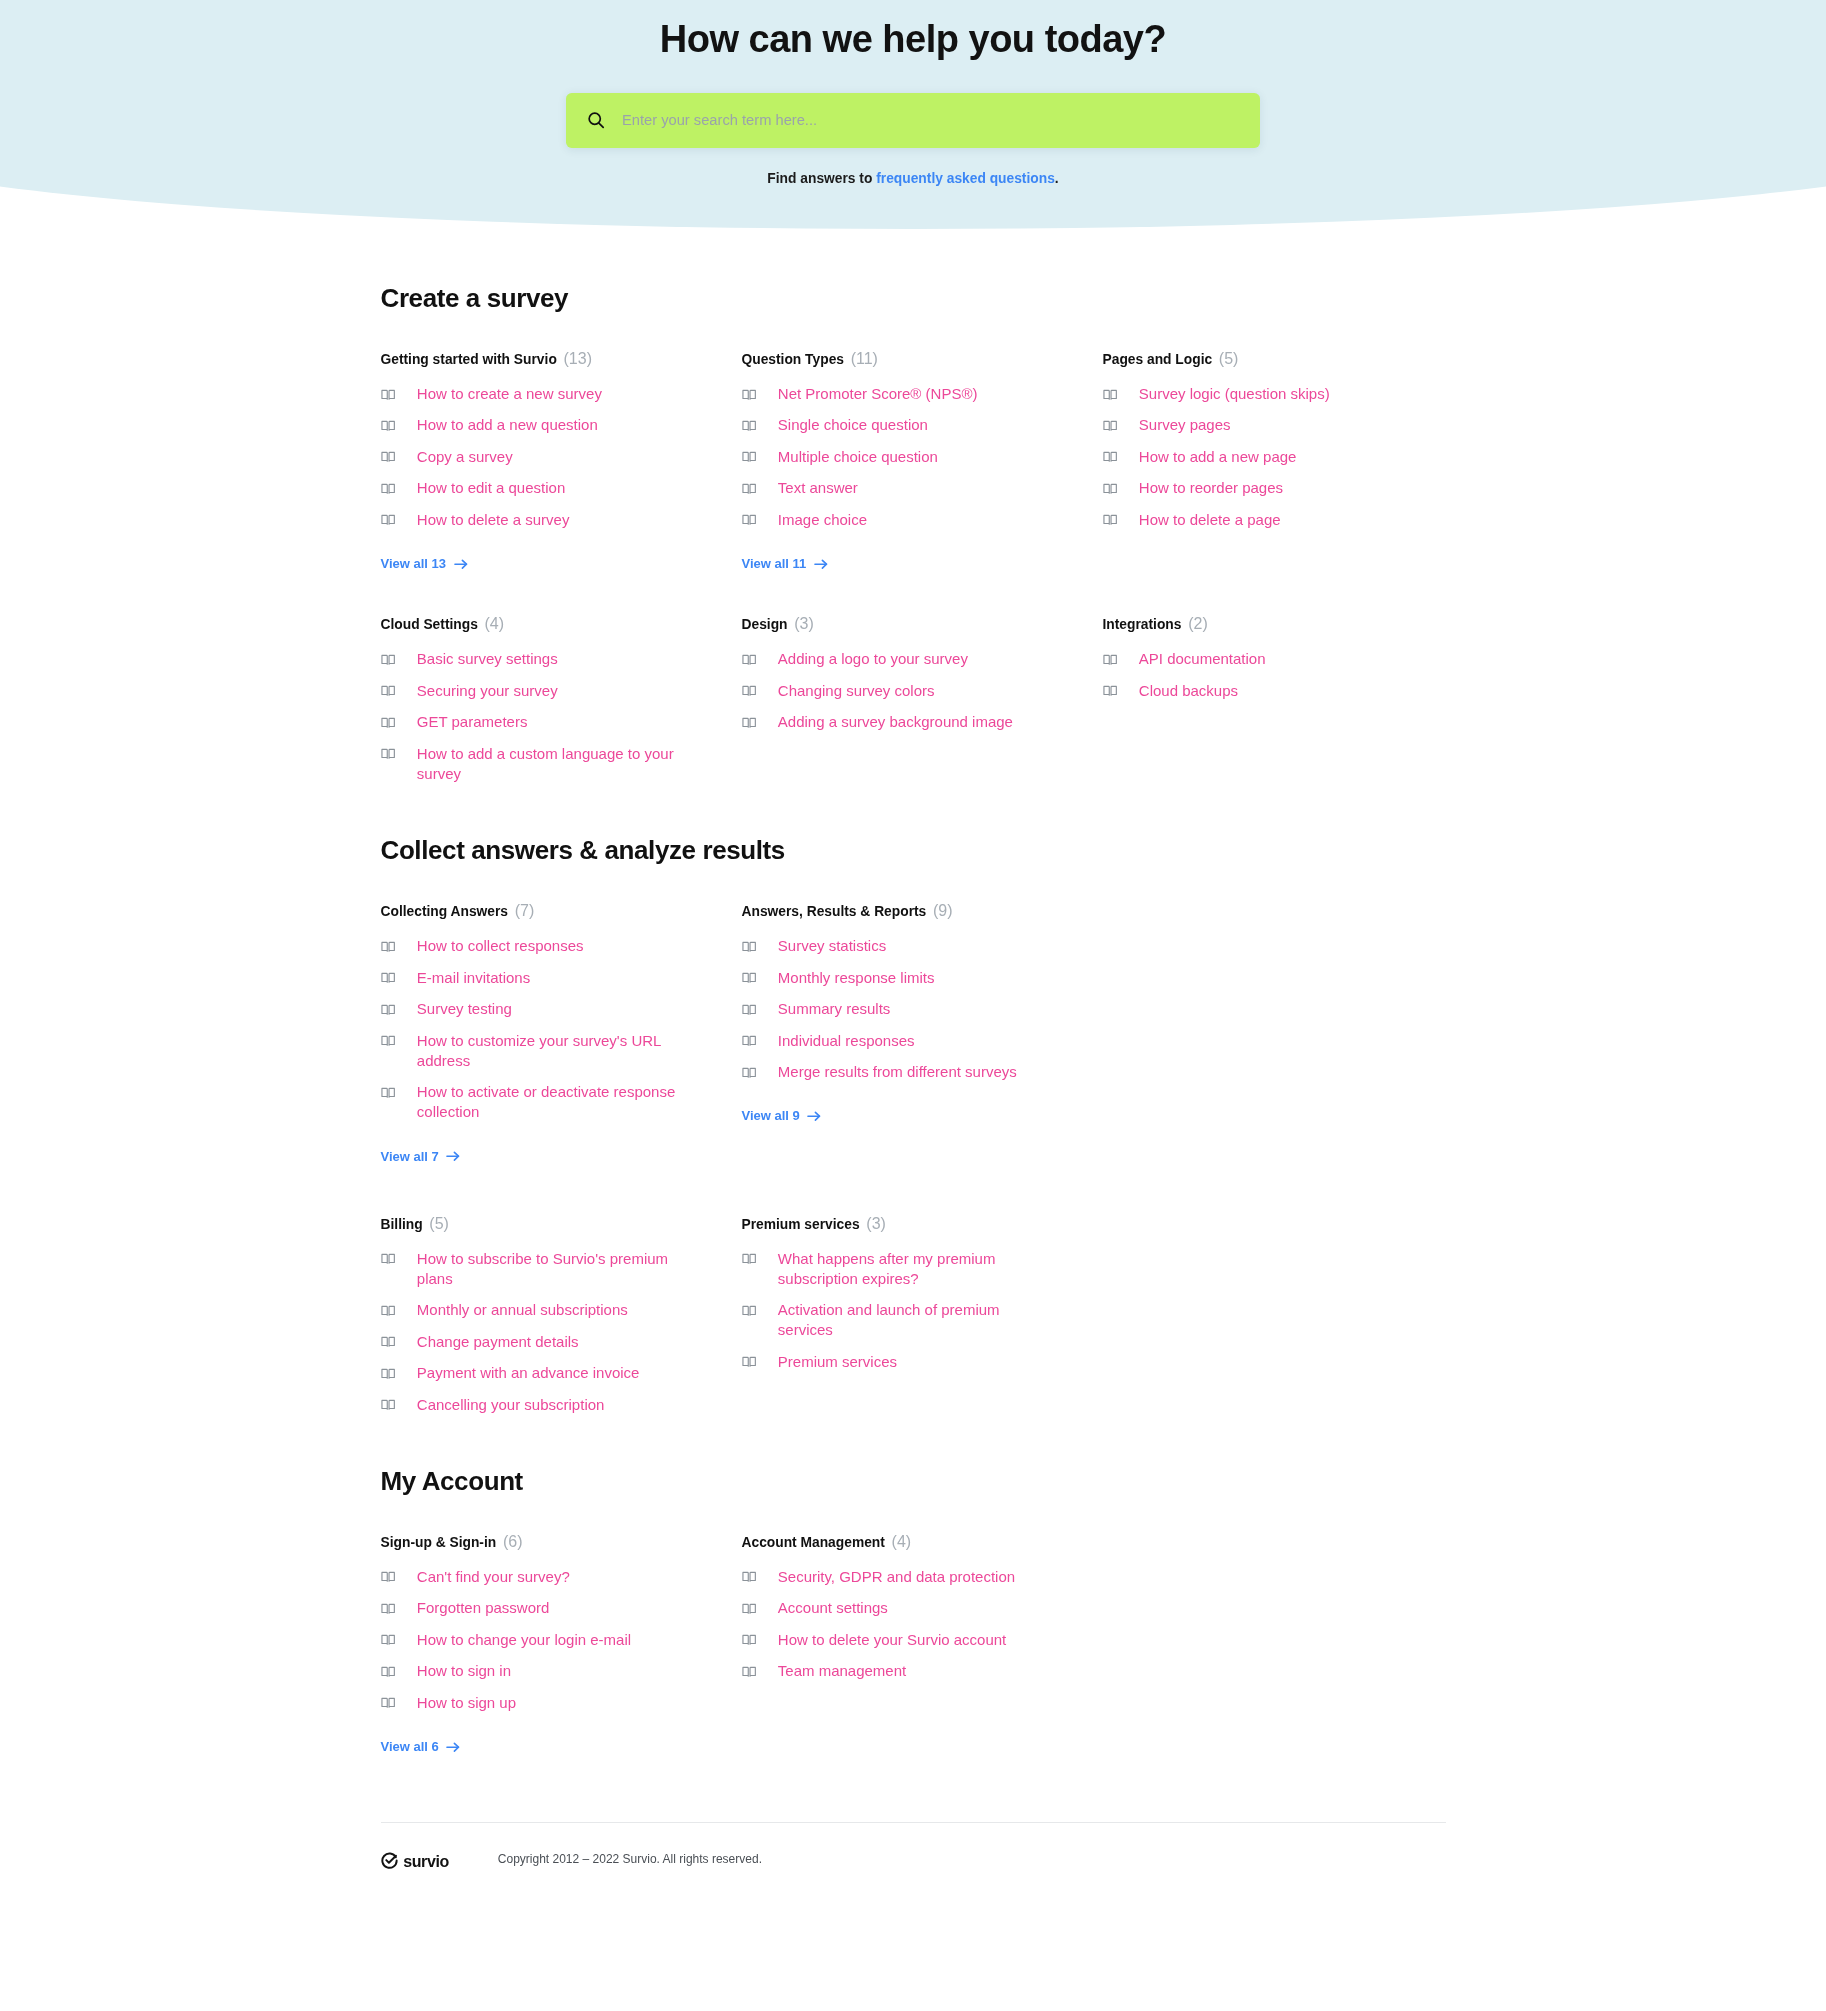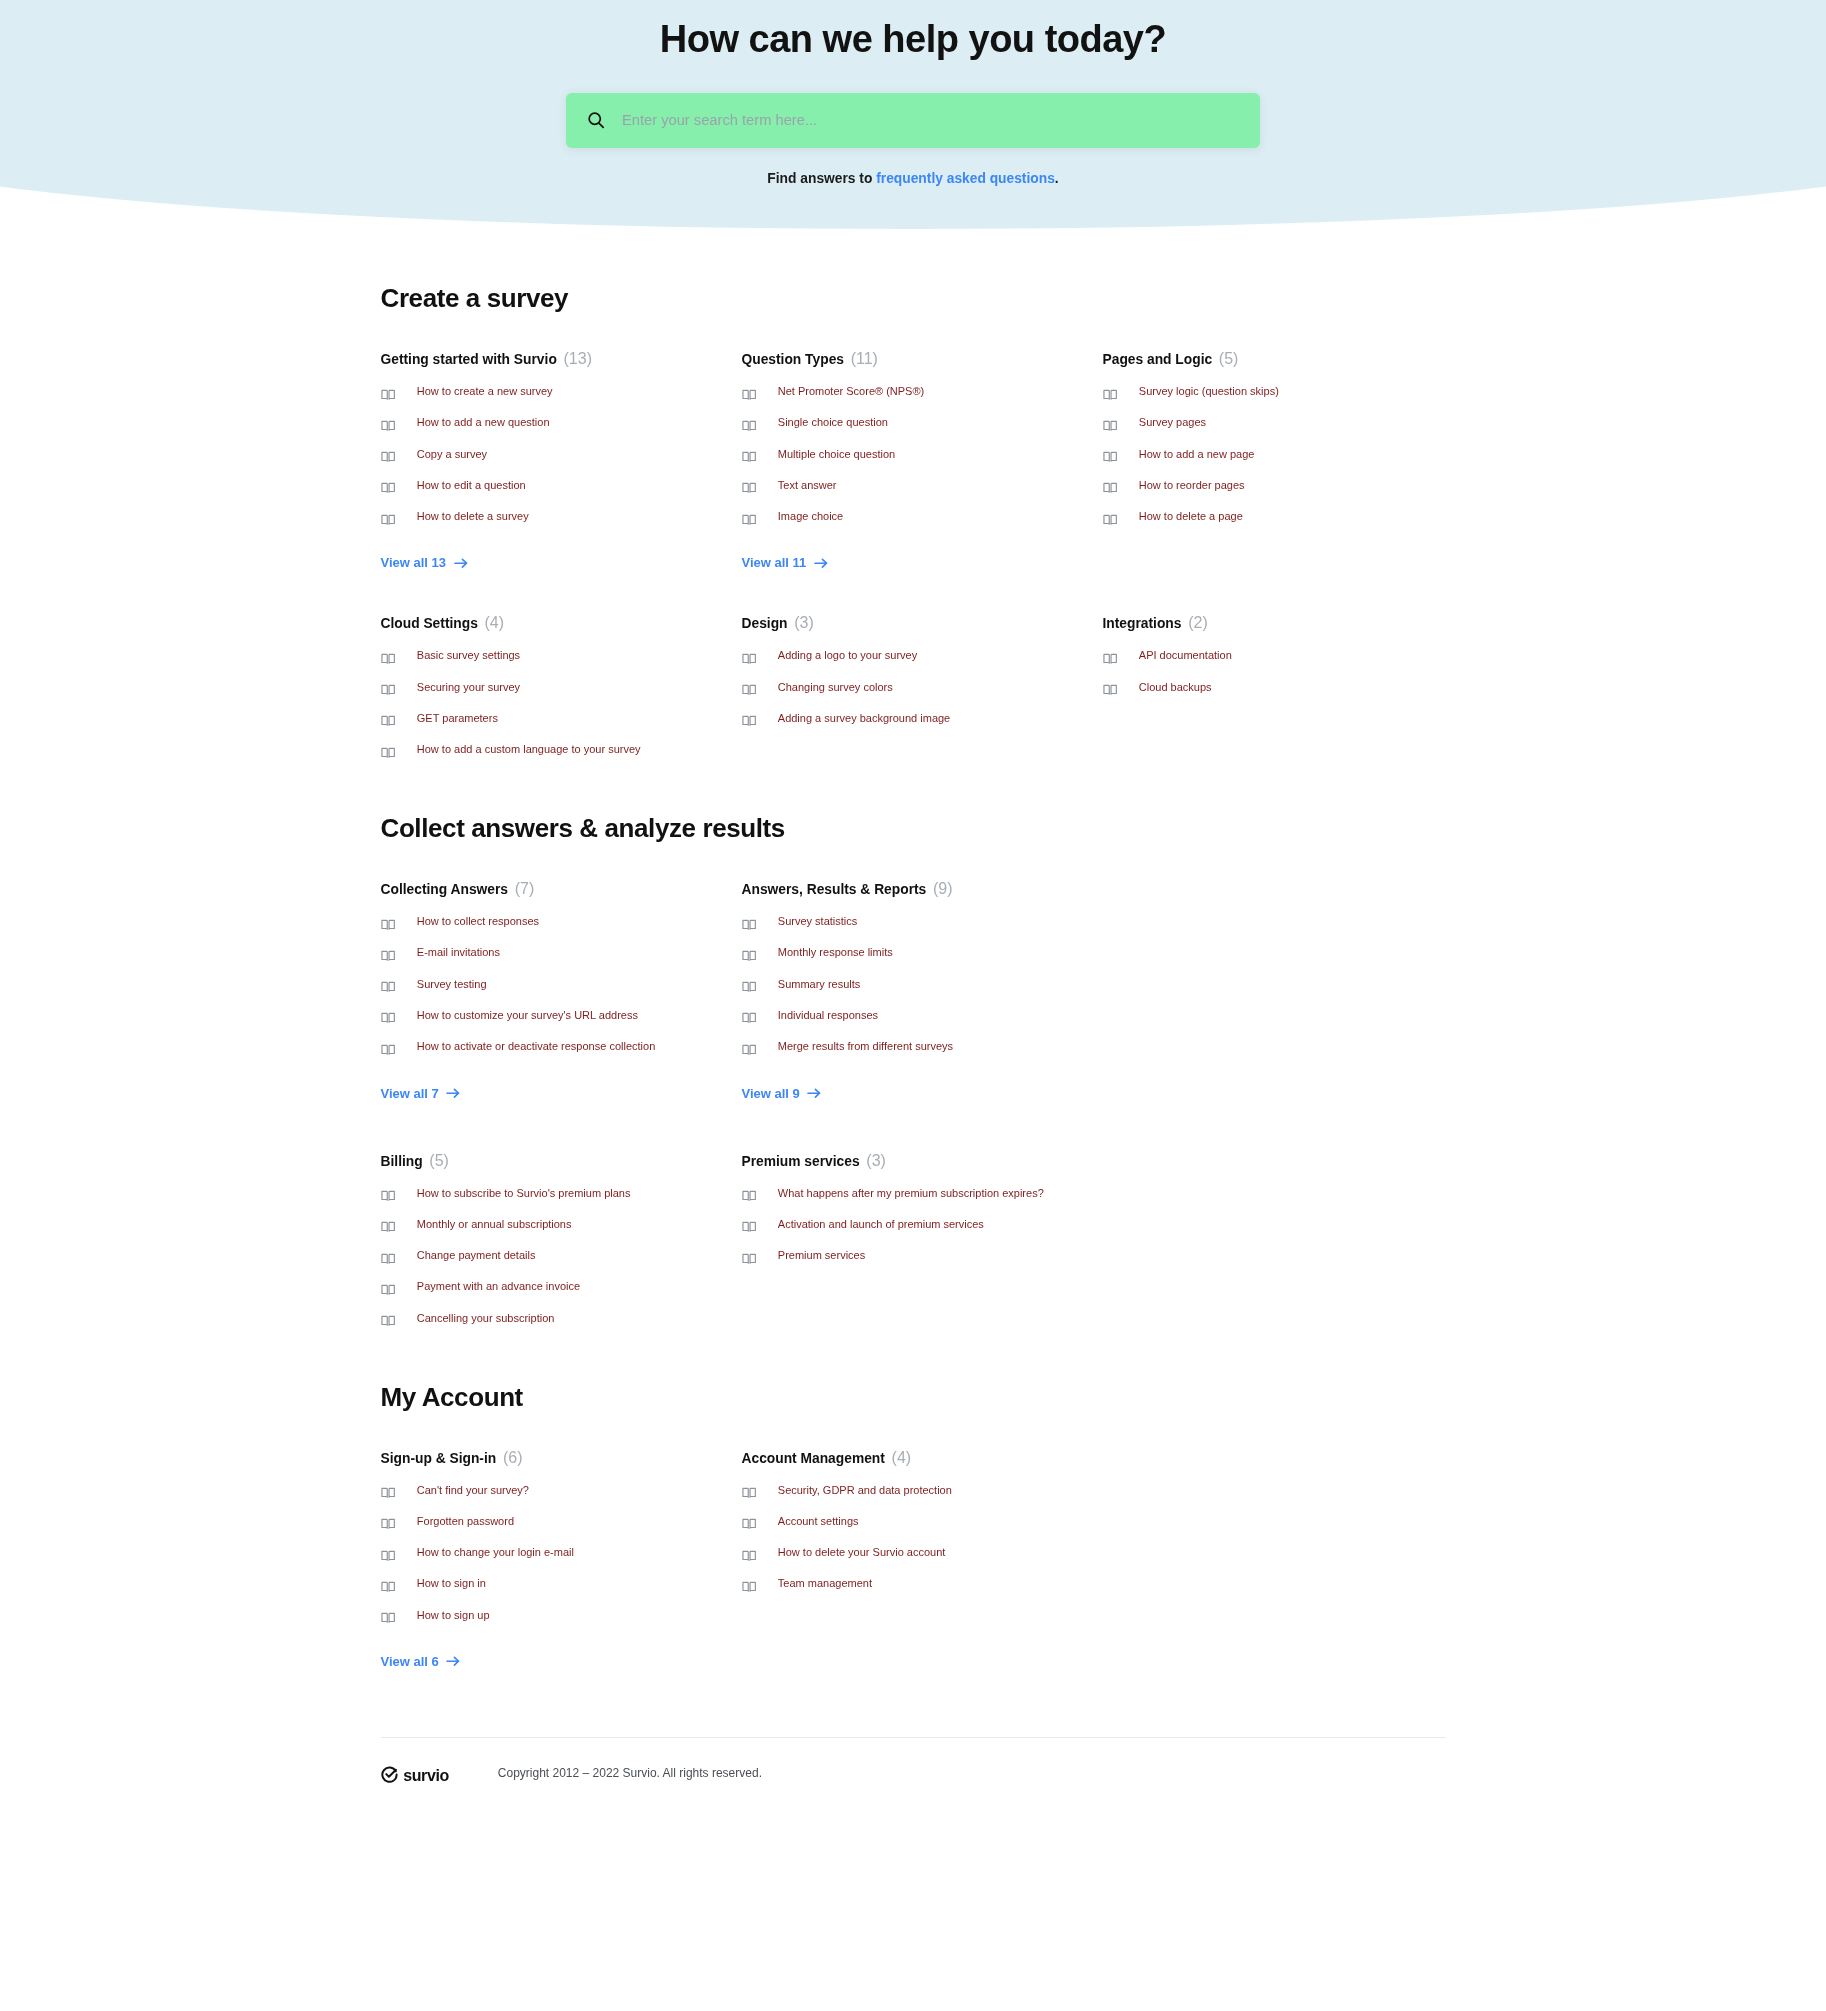--- a/index.html
+++ b/index.html
@@ -42,21 +42,21 @@
     font-size: 38px;
     font-weight: bold;
     color: #121212;
     letter-spacing: -0.5px;
     line-height: 1.3;
   }
   .search-wrap {
     margin: 28.5px auto 0;
     width: 694px;
     height: 55px;
-    background: #86efac;
+    background: #bef264;
     border-radius: 5.7px;
     box-shadow: 0 1.9px 9.5px rgba(20,60,80,0.09);
     display: flex;
     align-items: center;
     padding: 0 21px;
     gap: 17px;
   }
   .search-icon { flex: 0 0 auto; display: flex; align-items: center; }
   .search-input {
     flex: 1 1 auto;
@@ -112,22 +112,22 @@
   .article {
     display: flex;
     align-items: flex-start;
     gap: 22px;
     margin-bottom: 11.4px;
     text-decoration: none;
   }
   .article:last-of-type { margin-bottom: 0; }
   .book-icon { flex: 0 0 13.3px; padding-top: 2.9px; }
   .article-label {
-    font-size: 11px;
-    color: #7f1d1d;
+    font-size: 15px;
+    color: #ec4899;
     line-height: 1.34;
     max-width: 268px;
   }
 
   .view-all {
     display: inline-flex;
     align-items: center;
     gap: 7.6px;
     margin-top: 15px;
     font-size: 13px;

